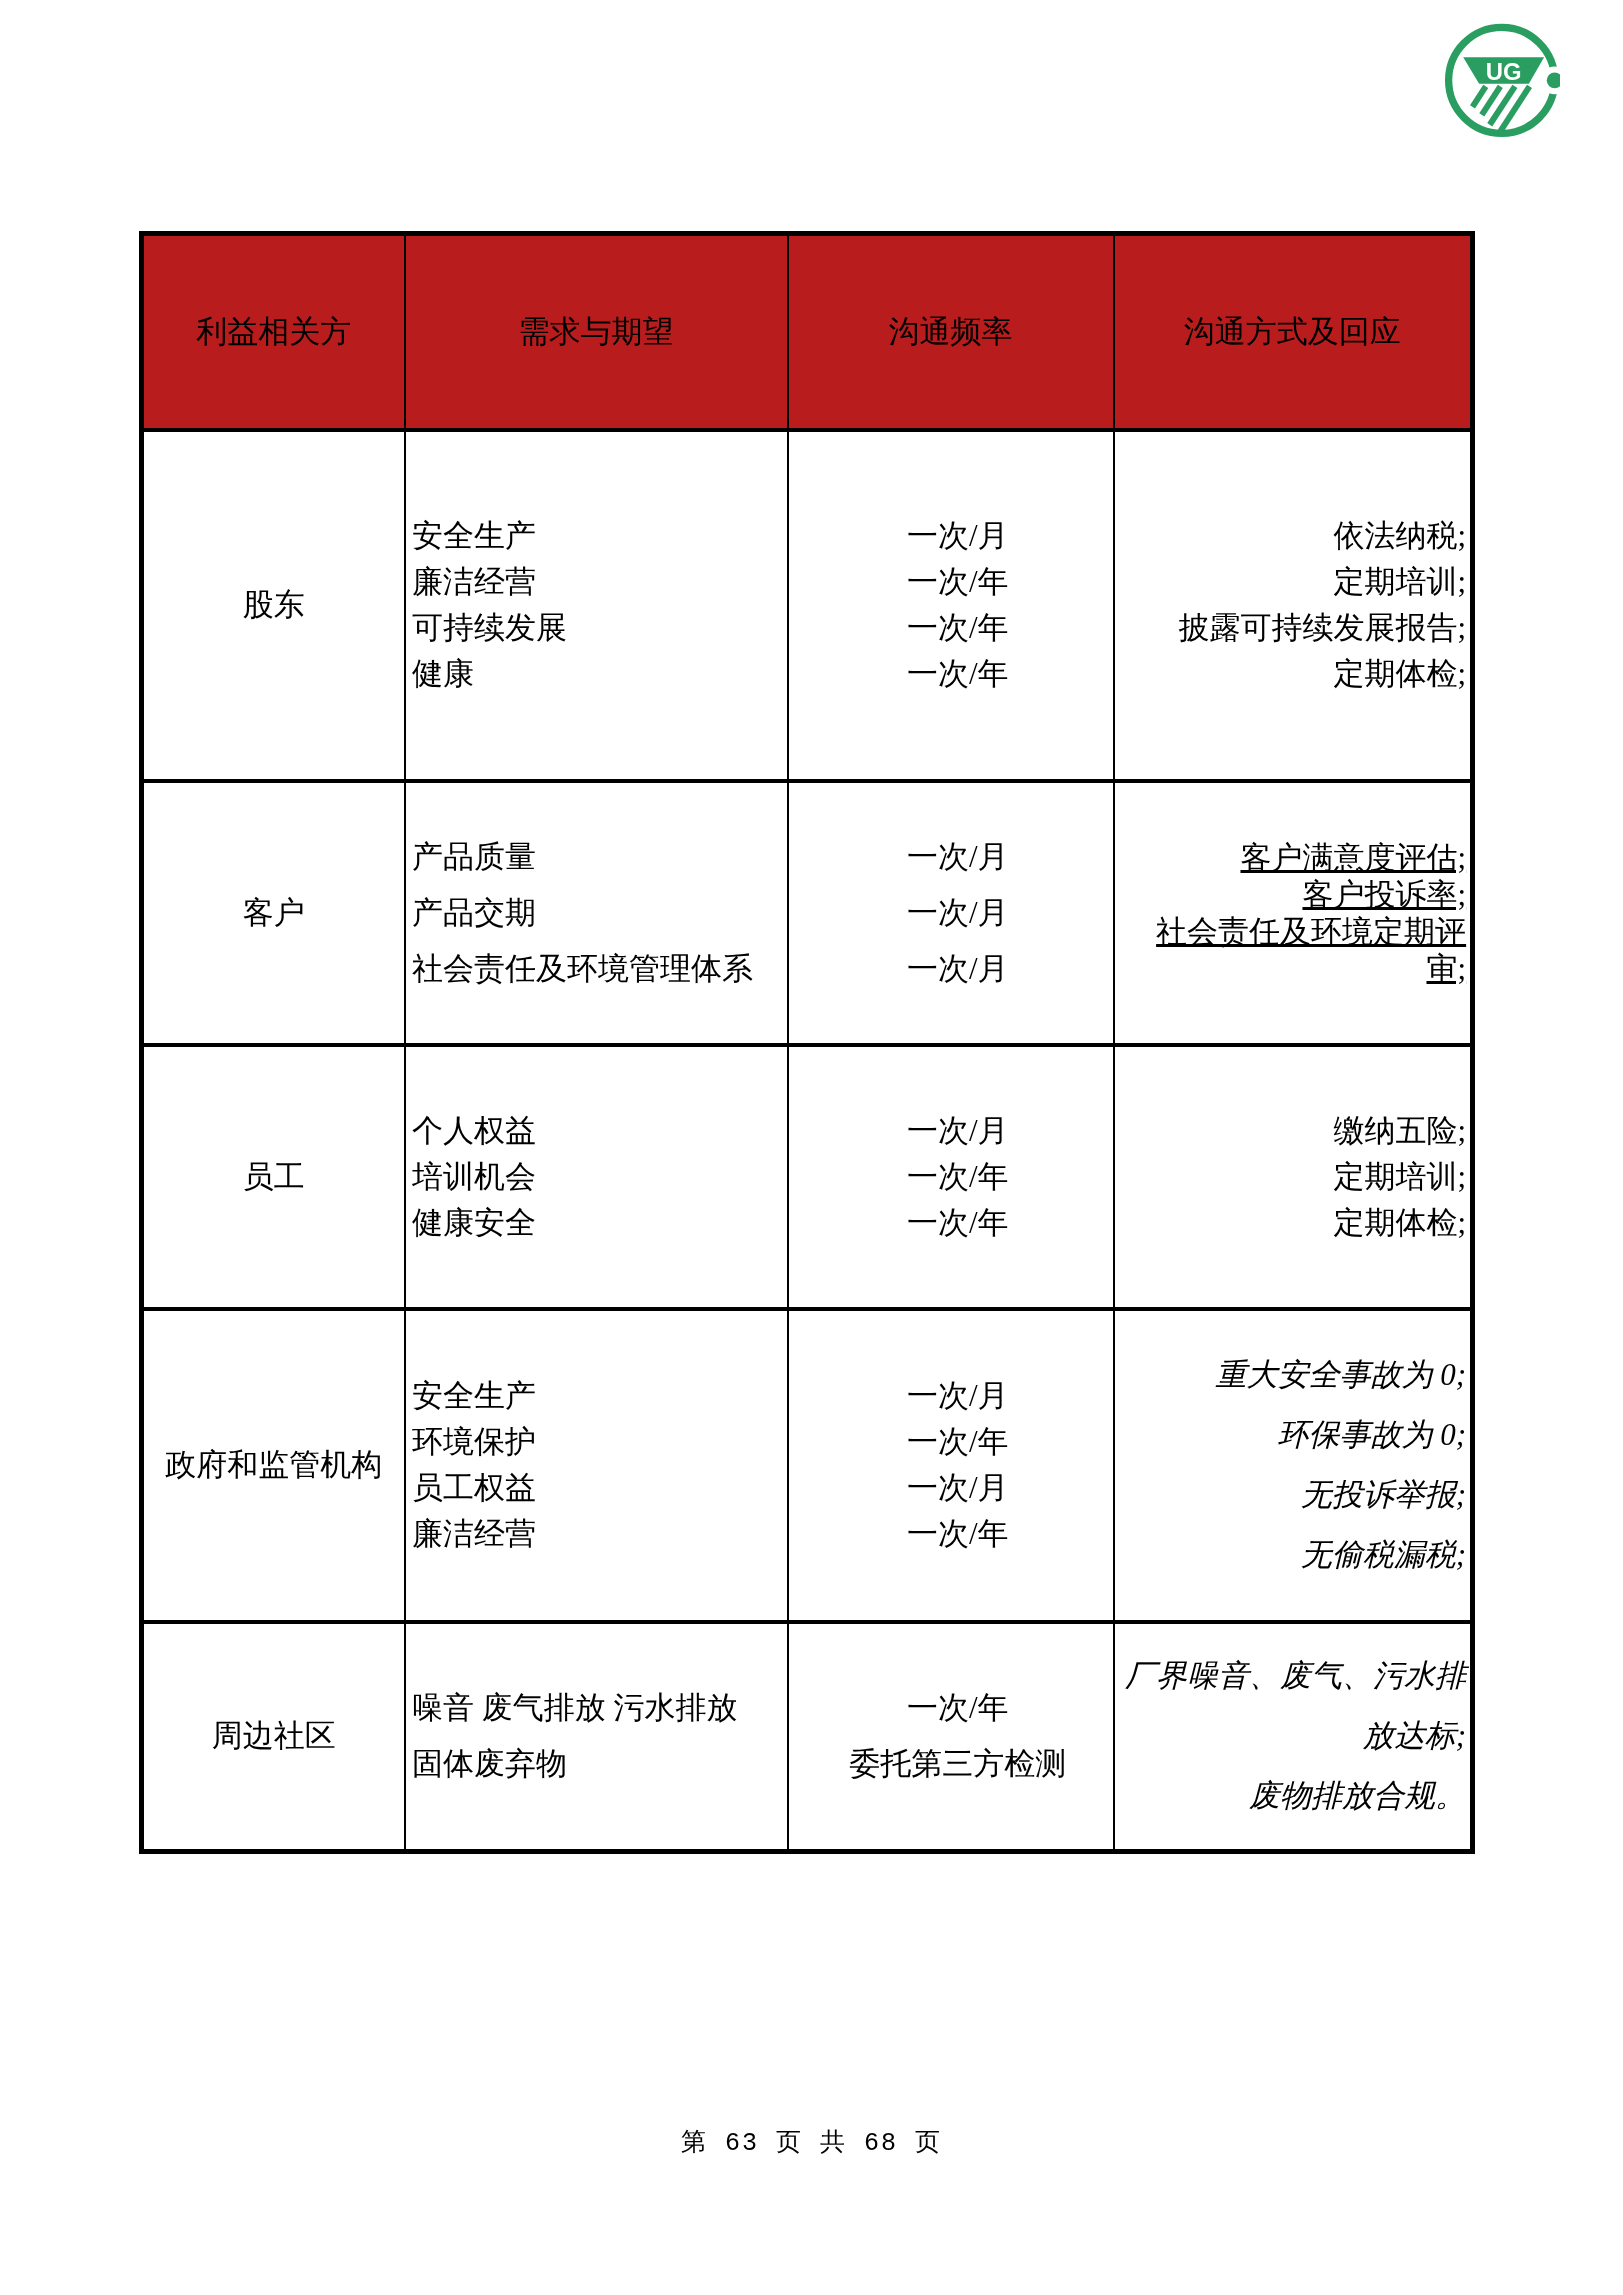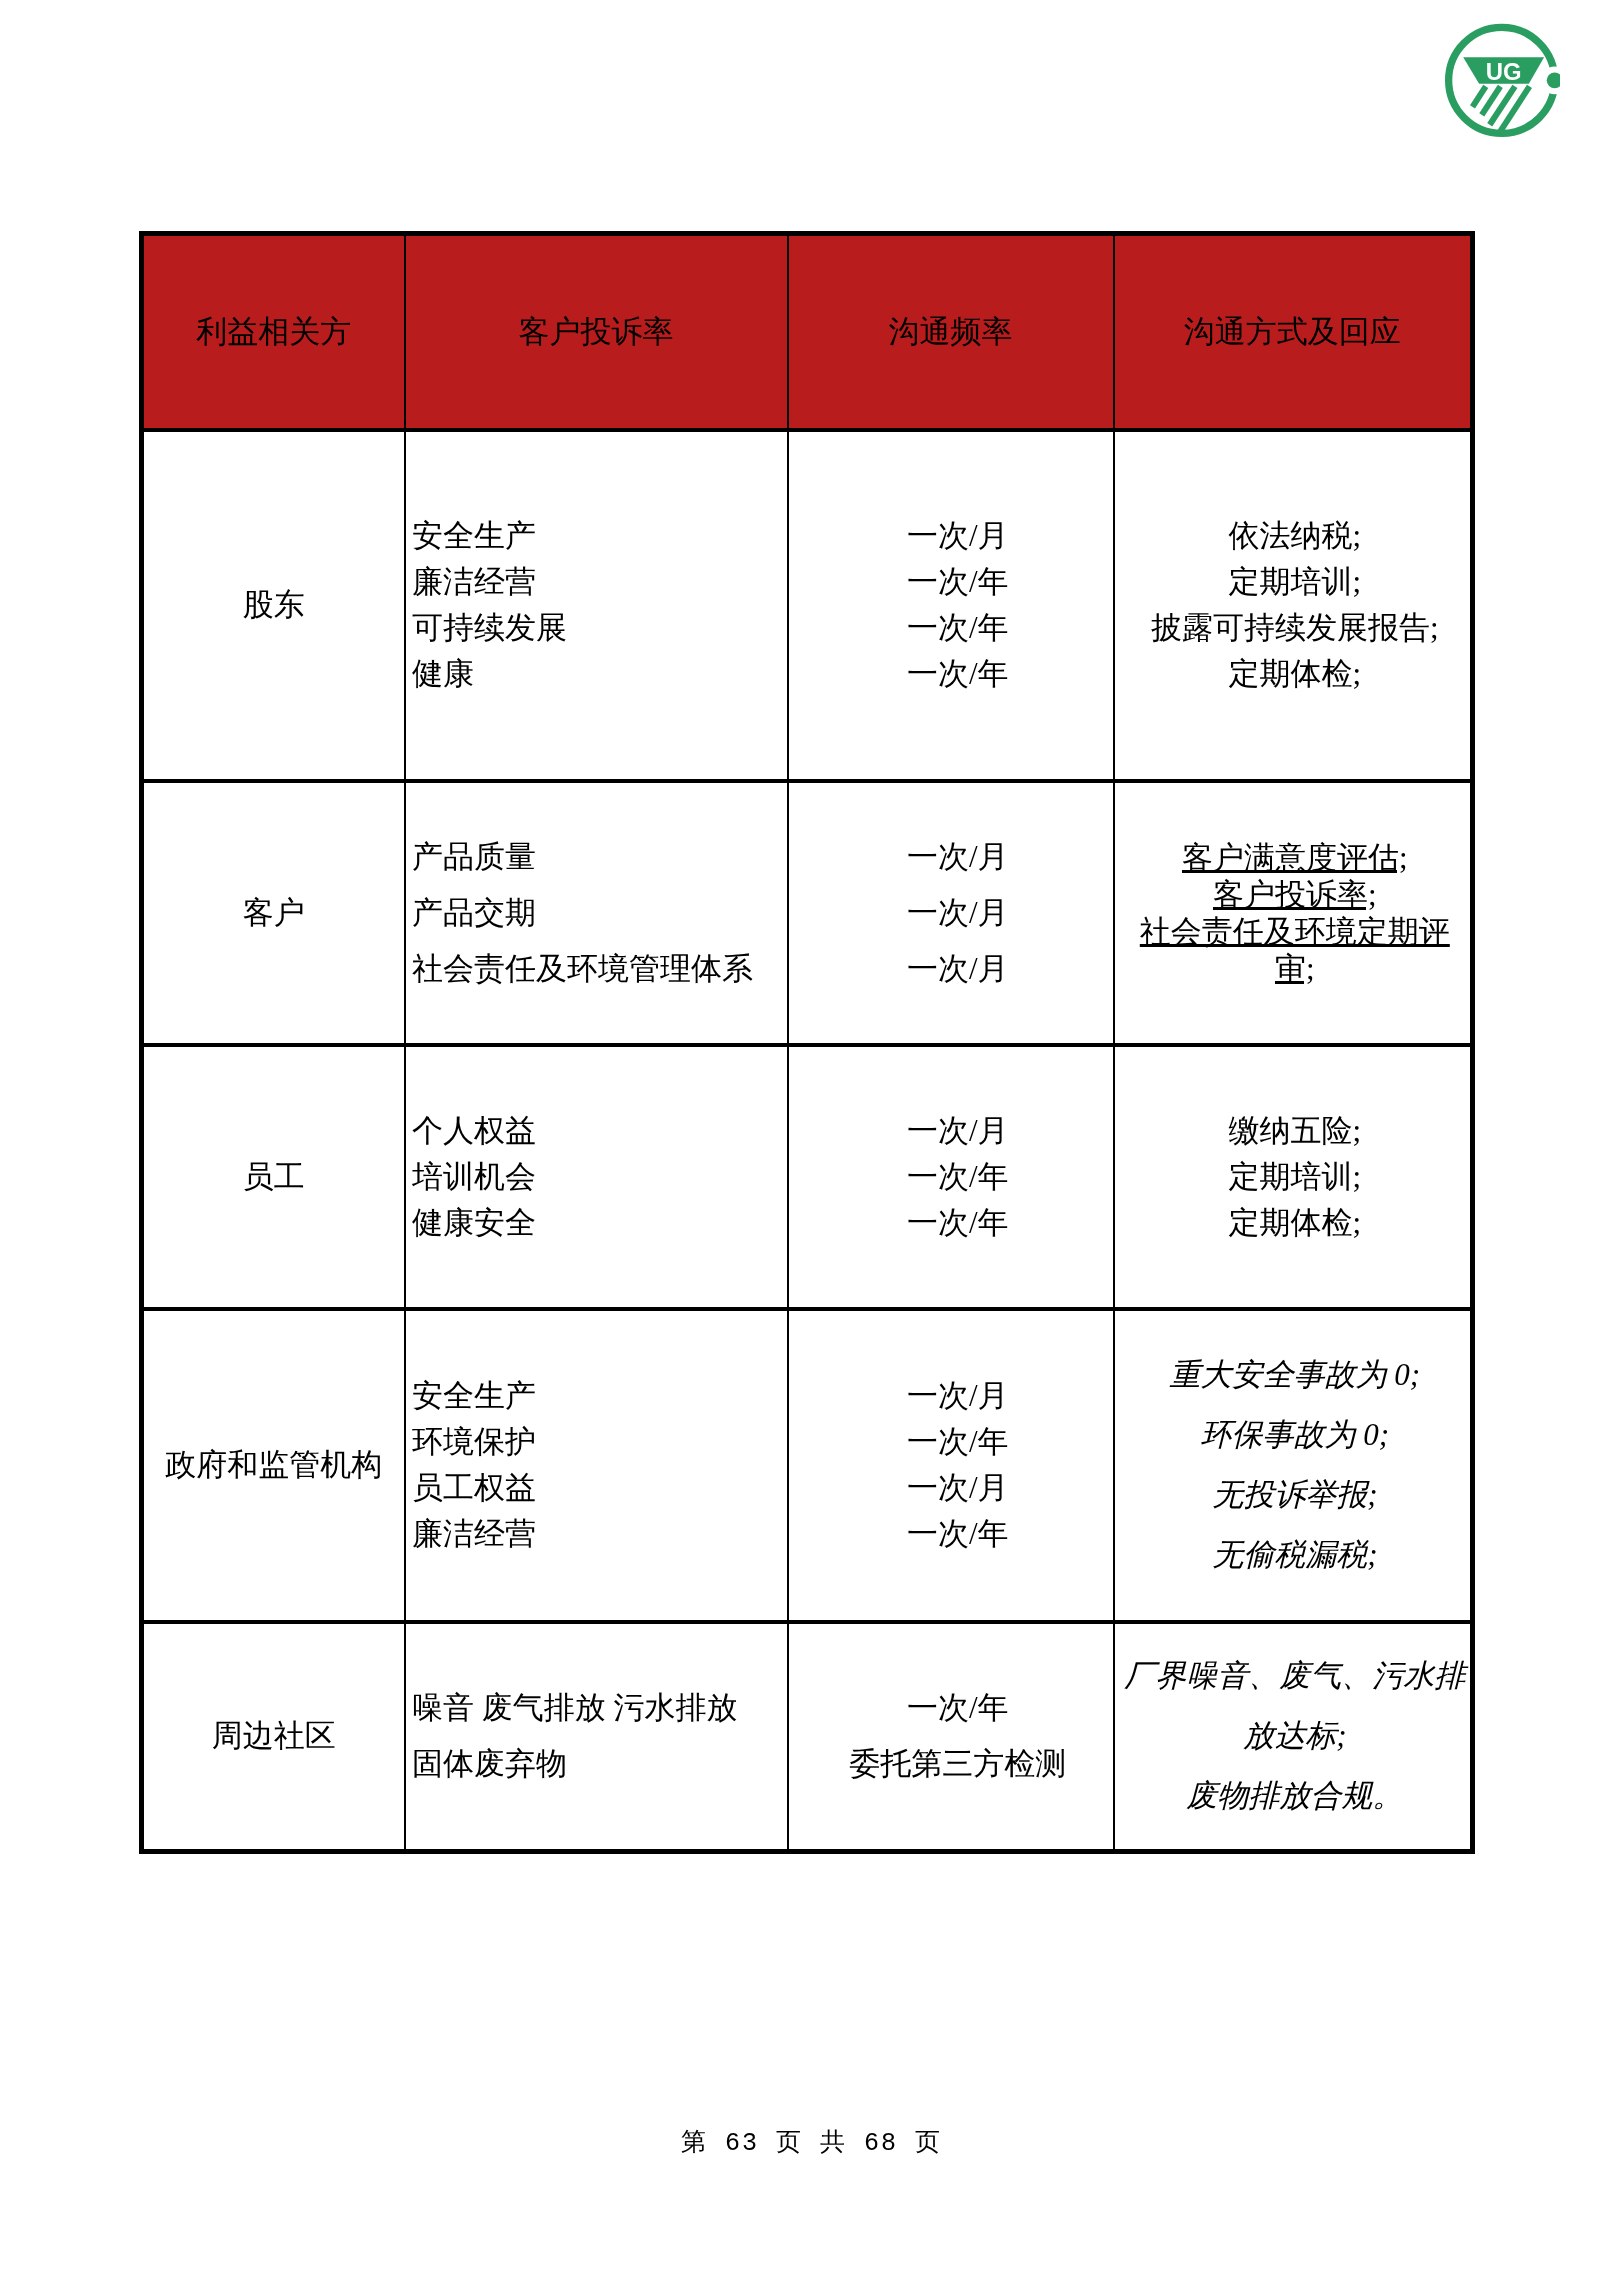--- a/index.html
+++ b/index.html
@@ -52,21 +52,21 @@
   .stakeholder-table th {
     background: #b91c1c;
     font-weight: normal;
     text-align: center;
     height: 196px;
   }
 
   td.c1 { text-align: center; padding: 0 2.6px; }
   td.c2 { text-align: left; padding-left: 6.5px; padding-right: 15px; }
   td.c3 { text-align: center; padding-left: 14.4px; padding-right: 0; }
-  td.c4 { text-align: center; padding-left: 9px; padding-right: 3.9px; }
+  td.c4 { text-align: right; padding-left: 9px; padding-right: 3.9px; }
 
   td.loose { line-height: 56px; }
   td.mid   { line-height: 60px; font-style: italic; }
   td.tight { line-height: 37px; text-decoration: underline; }
 
   
   .footer {
     position: absolute;
     left: 0;
     top: 2125px;
@@ -103,21 +103,21 @@
 <table class="stakeholder-table">
   <colgroup>
     <col class="w1">
       <col class="w2">
       <col class="w3">
       <col class="w4">
   </colgroup>
   <thead>
     <tr>
       <th>利益相关方</th>
-      <th>客户投诉率</th>
+      <th>需求与期望</th>
       <th>沟通频率</th>
       <th>沟通方式及回应</th>
     </tr>
   </thead>
   <tbody>
     <tr style="height:351px">
       <td class="c1">股东</td>
       <td class="c2">安全生产
 廉洁经营
 可持续发展

